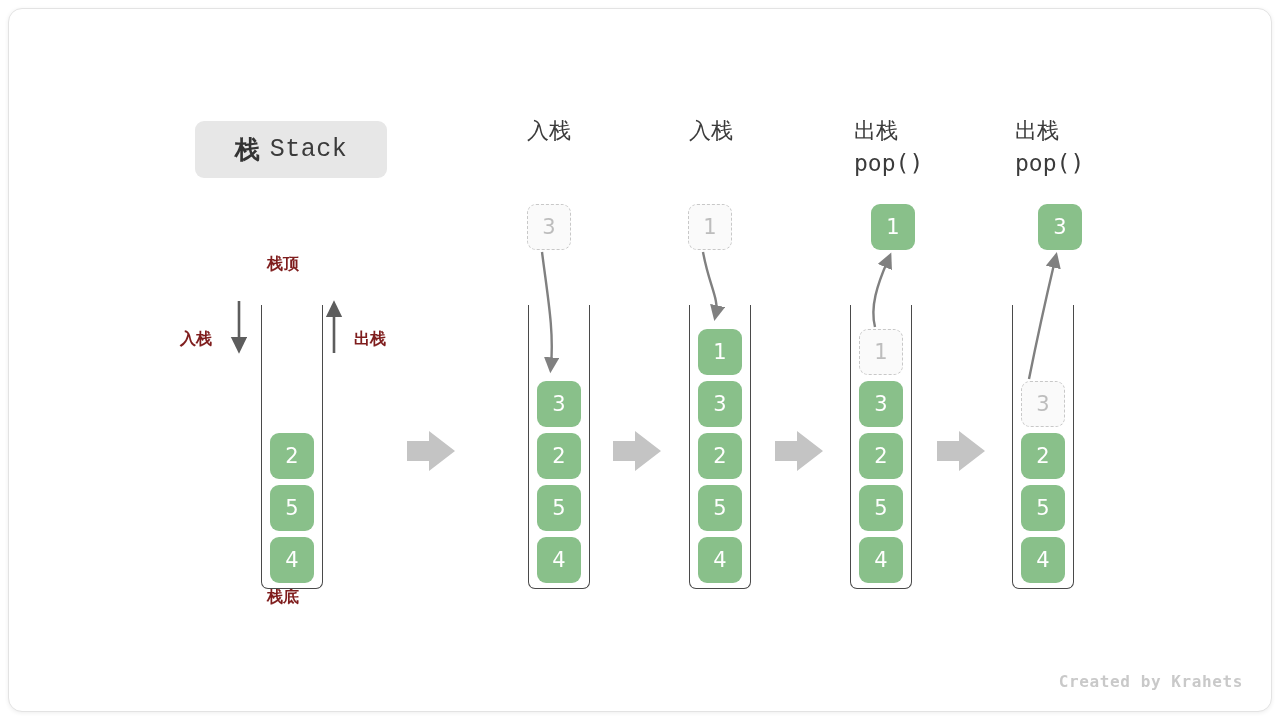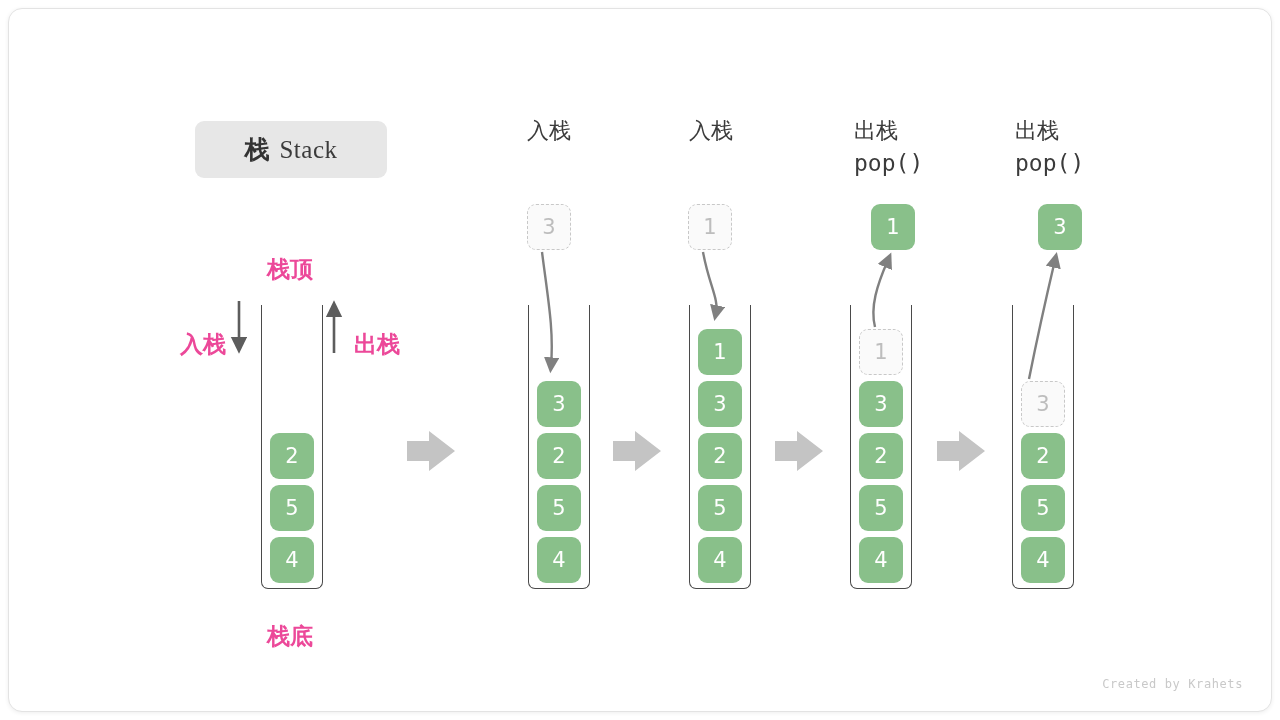--- a/index.html
+++ b/index.html
@@ -41,33 +41,33 @@
     justify-content: center;
     gap: 10px;
   }
   .title-cn {
     font-family: "DejaVu Sans", sans-serif;
     font-size: 25px;
     font-weight: bold;
     color: #333333;
   }
   .title-en {
-    font-family: Liberation Serif, serif;
+    font-family: Liberation Mono, monospace;
     font-size: 25px;
     color: #3b3b3b;
     letter-spacing: 0.5px;
   }
 
   
   .label-cn-bold {
     position: absolute;
     font-family: Liberation Mono, monospace;
-    font-size: 23px;
+    font-size: 16px;
     font-weight: bold;
-    color: #ec4899;
+    color: #7f1d1d;
     white-space: nowrap;
   }
 
   
   .col-head {
     position: absolute;
     width: 180px;
     text-align: left;
   }
   .col-head .op-cn {
@@ -133,37 +133,38 @@
     height: 704px;
     pointer-events: none;
   }
 
   
   .footer {
     position: absolute;
     right: 28px;
     bottom: 20px;
     font-family: "DejaVu Sans Mono", monospace;
-    font-size: 12px;
+    font-size: 16px;
     color: #c9c9c9;
     letter-spacing: 0.6px;
+    font-weight: bold;
   }
 </style>
 </head>
 <body>
 
 <div class="page-frame">
 
   <div class="title-chip">
     <span class="title-cn">栈</span>
     <span class="title-en">Stack</span>
   </div>
 
   <div class="label-cn-bold" style="left:258px; top:245px;">栈顶</div>
-  <div class="label-cn-bold" style="left:258px; top:612px;">栈底</div>
+  <div class="label-cn-bold" style="left:258px; top:578px;">栈底</div>
   <div class="label-cn-bold" style="left:171px; top:320px;">入栈</div>
   <div class="label-cn-bold" style="left:345px; top:320px;">出栈</div>
 
   <div class="stack-box" style="left:252px; top:296px; height:284px;"></div>
   <div class="cell filled" style="left:261px; top:424px;">2</div>
   <div class="cell filled" style="left:261px; top:476px;">5</div>
   <div class="cell filled" style="left:261px; top:528px;">4</div>
 
   <div class="col-head" style="left:518px; top:107px;">
     <span class="op-cn">入栈</span>

